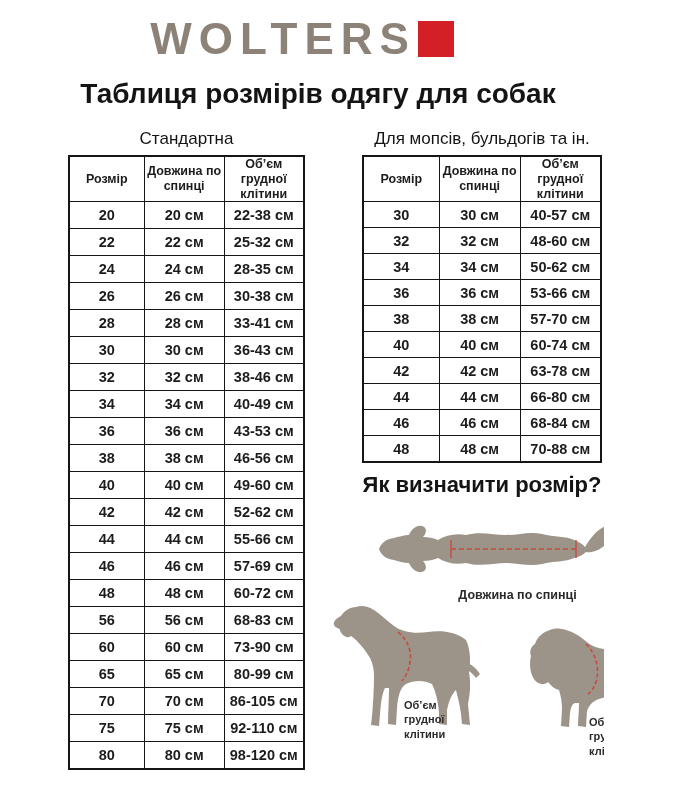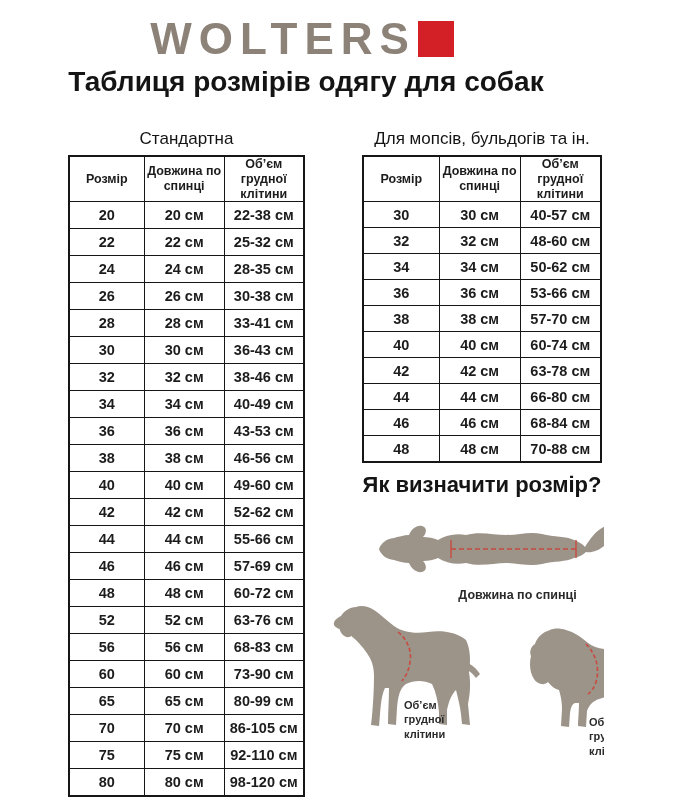--- a/index.html
+++ b/index.html
@@ -4,21 +4,21 @@
 <style>
   html,body { margin:0; padding:0; background:#fff; }
   .page {
     position:relative; width:604px; height:800px; background:#ffffff;
     font-family:"Liberation Sans", sans-serif; overflow:hidden;
   }
   .logo { position:absolute; top:14px; left:0; width:100%; text-align:center; white-space:nowrap; }
   .logo-text { font-size:44px; font-weight:bold; letter-spacing:7px; color:#8c8277; }
   .logo-square { display:inline-block; width:36px; height:36px; margin-left:2px; vertical-align:-3px; background:#d32026; }
   .title { position:absolute; top:62px; left:0; width:100%; text-align:center;
-           font-size:28px; font-weight:bold; color:#141414; margin:4px; }
+           font-size:28px; font-weight:bold; color:#141414; margin:16px; }
   .caption { position:absolute; top:129px; font-size:17px; font-weight:normal; color:#141414; text-align:center; }
   .cap-left  { left:68px;  width:237px; }
   .cap-right { left:362px; width:240px; }
   .tbl { position:absolute; border-collapse:collapse; table-layout:fixed;
          border:2px solid #161616; color:#1c1c1c; background:#fff; }
   .tbl th, .tbl td { border:1px solid #161616; text-align:center; vertical-align:middle;
                      padding:0; font-weight:bold; }
   .tbl th { font-size:12.5px; line-height:1.18; height:37px; }
   .tbl td { font-size:14.5px; }
   .tbl-standard { left:68px;  top:155px; width:237px; }
@@ -136,25 +136,20 @@
           <td>46</td>
           <td>46 см</td>
           <td>57-69 см</td>
         </tr>
         <tr>
           <td>48</td>
           <td>48 см</td>
           <td>60-72 см</td>
         </tr>
         <tr>
-          <td>52</td>
-          <td>52 см</td>
-          <td>63-76 см</td>
-        </tr>
-        <tr>
           <td>56</td>
           <td>56 см</td>
           <td>68-83 см</td>
         </tr>
         <tr>
           <td>60</td>
           <td>60 см</td>
           <td>73-90 см</td>
         </tr>
         <tr>

